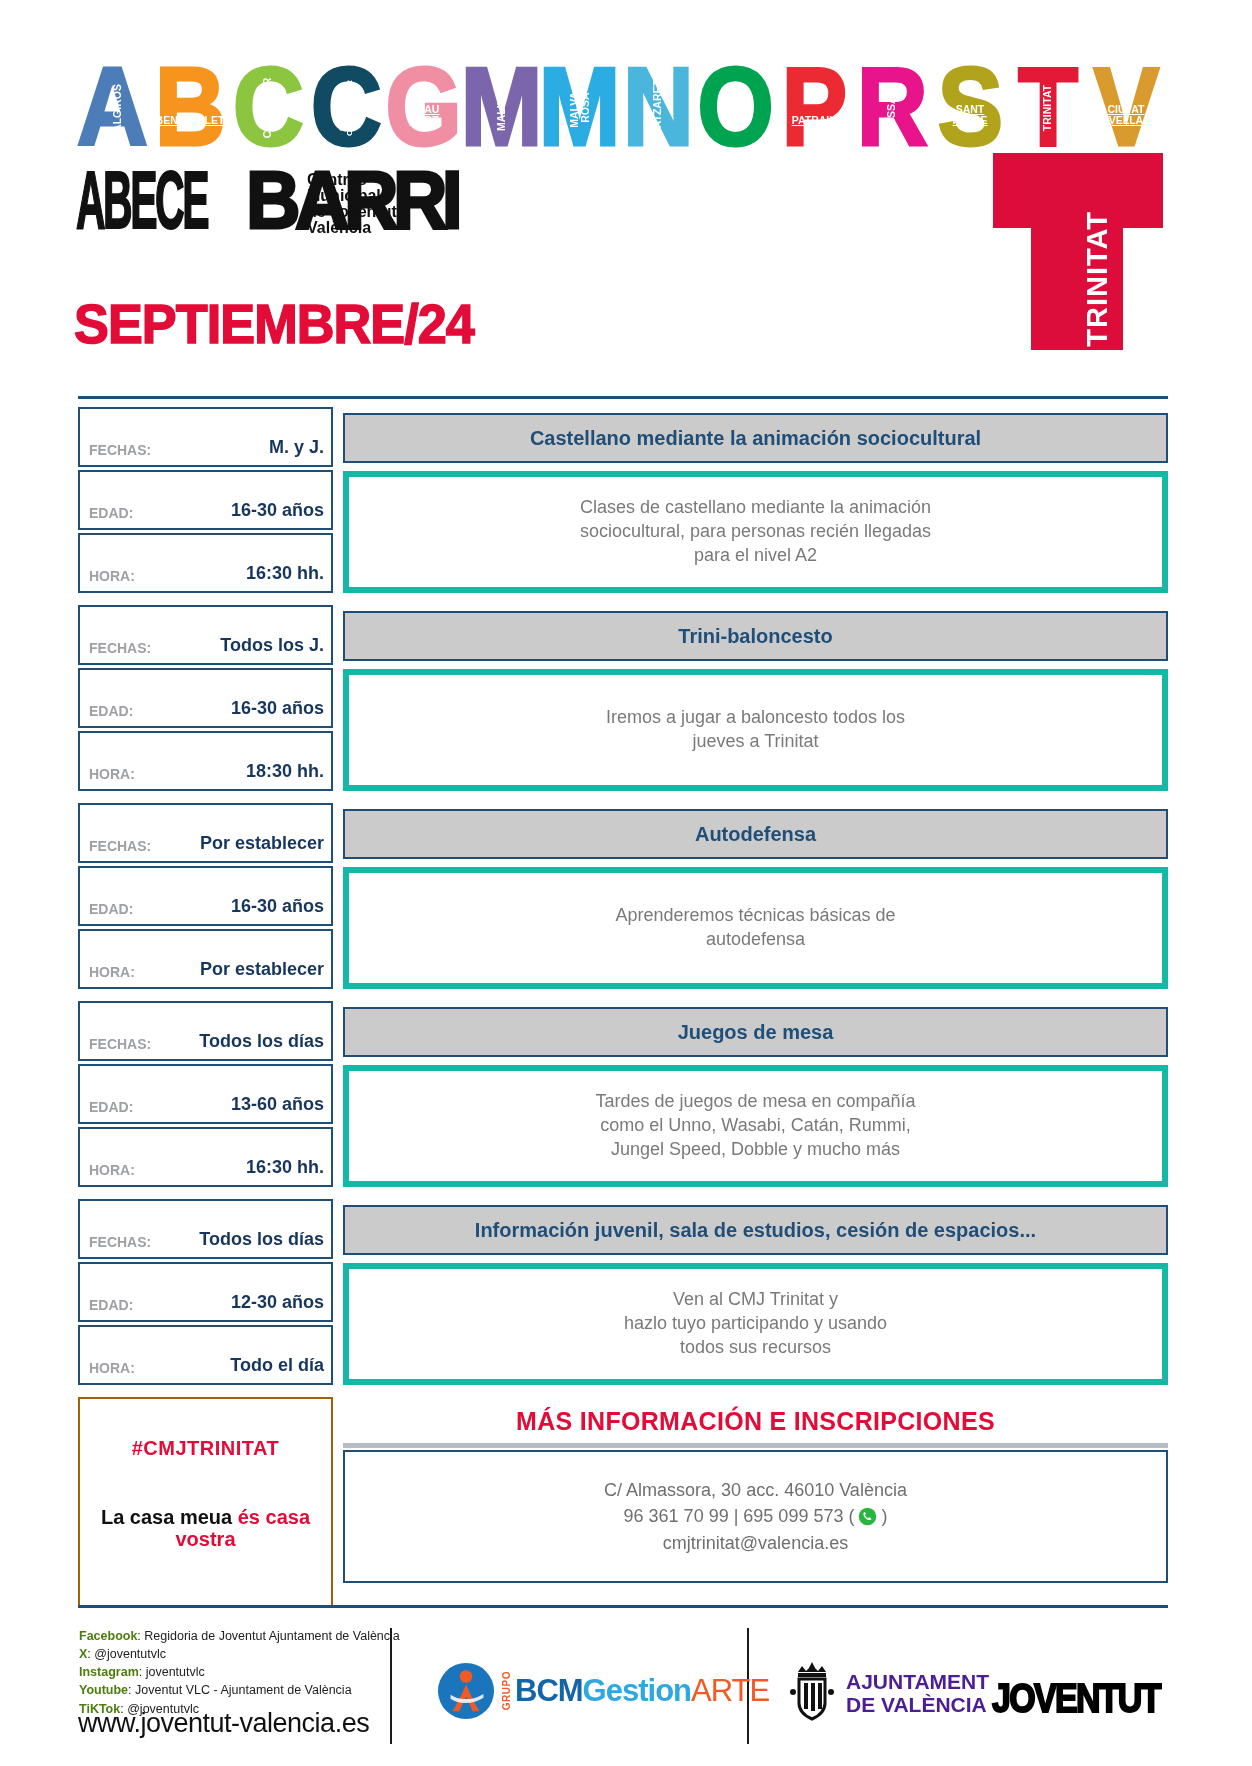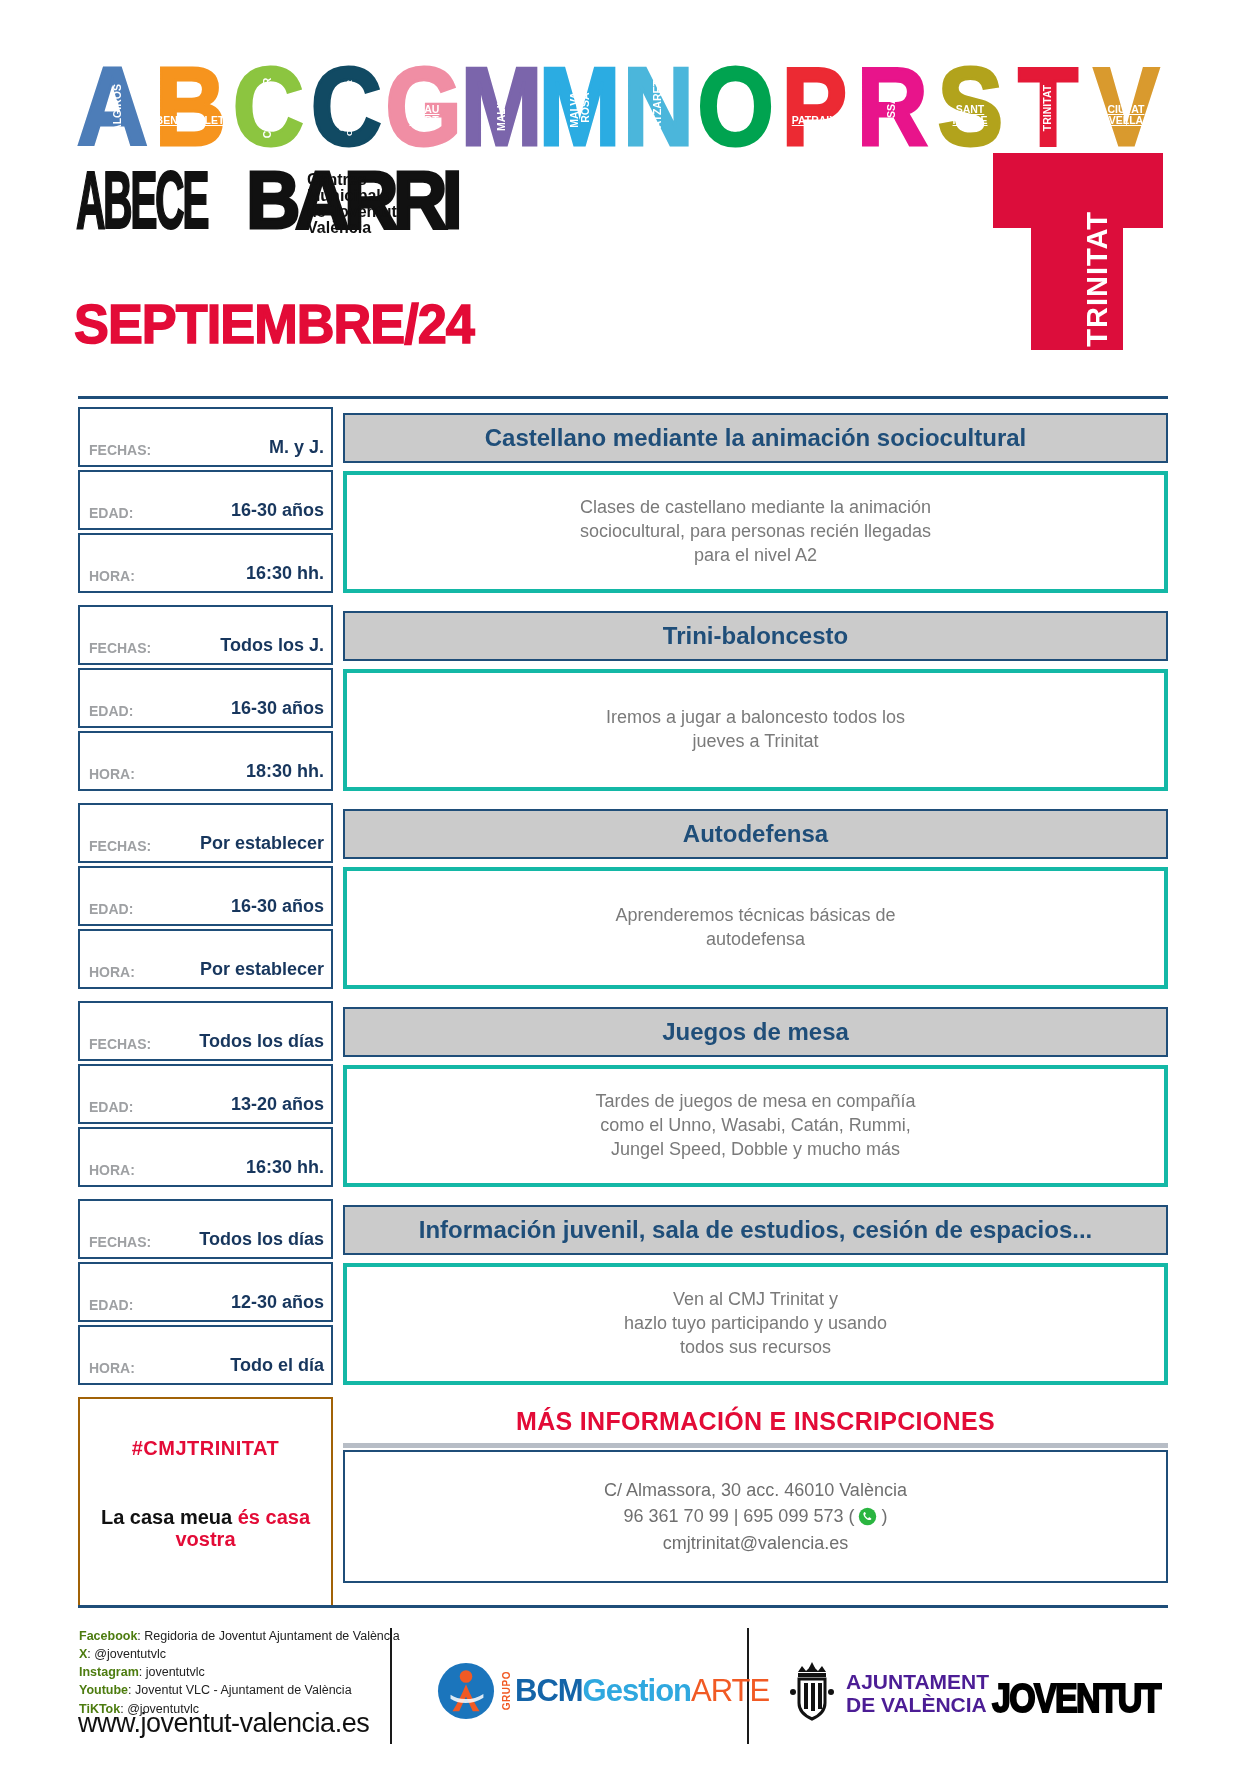--- a/index.html
+++ b/index.html
@@ -40,22 +40,22 @@
   .section{display:flex;height:186px;margin-bottom:12px;}
   .leftcol{width:255px;display:flex;flex-direction:column;}
   .cell{height:60px;margin-bottom:3px;border:2px solid #1F4E79;box-sizing:border-box;background:#fff;
     display:flex;align-items:flex-end;justify-content:space-between;padding:0 7px 7px 9px;}
   .cell:last-child{margin-bottom:0;}
   .cell .lab{font-size:14px;font-weight:bold;color:#9EA0A3;}
   .cell .val{font-size:18px;font-weight:bold;color:#17365D;white-space:nowrap;}
   .rightcol{margin-left:10px;width:825px;display:flex;flex-direction:column;}
   .titlebar{margin-top:6px;height:50px;background:#CBCBCB;border:2px solid #1F4E79;box-sizing:border-box;
     display:flex;align-items:center;justify-content:center;}
-  .titlebar span{font-size:24px;font-weight:bold;color:#1F4E79;}
-  .descbox{margin-top:8px;height:122px;border:4px solid #14b8a6;box-sizing:border-box;background:#fff;
+  .titlebar span{font-size:20px;font-weight:bold;color:#1F4E79;}
+  .descbox{margin-top:8px;height:122px;border:6px solid #14b8a6;box-sizing:border-box;background:#fff;
     display:flex;align-items:center;justify-content:center;text-align:center;
     color:#7A7A7A;font-size:18px;line-height:1.33;white-space:pre-line;}
   
   .hashbox{width:255px;height:211px;border:2px solid #a16207;box-sizing:border-box;
     display:flex;flex-direction:column;align-items:center;padding-top:38px;}
   .hashtag{font-size:20px;font-weight:bold;letter-spacing:0.5px;}
   .slogan{margin-top:46px;font-size:20px;font-weight:bold;text-align:center;line-height:1.1;color:#111;padding:0 6px;}
   .infocol{margin-left:10px;width:825px;display:flex;flex-direction:column;}
   .infotitle{height:40px;margin-top:4px;display:flex;align-items:center;justify-content:center;
     font-size:25px;font-weight:bold;letter-spacing:0.3px;}
@@ -239,21 +239,21 @@
       </div>
     </div>
     <div class="section">
       <div class="leftcol">
         <div class="cell">
           <span class="lab">FECHAS:</span>
           <span class="val">Todos los días</span>
         </div>
         <div class="cell">
           <span class="lab">EDAD:</span>
-          <span class="val">13-20 años</span>
+          <span class="val">13-60 años</span>
         </div>
         <div class="cell">
           <span class="lab">HORA:</span>
           <span class="val">16:30 hh.</span>
         </div>
       </div>
       <div class="rightcol">
         <div class="titlebar">
           <span>Juegos de mesa</span>
         </div>

